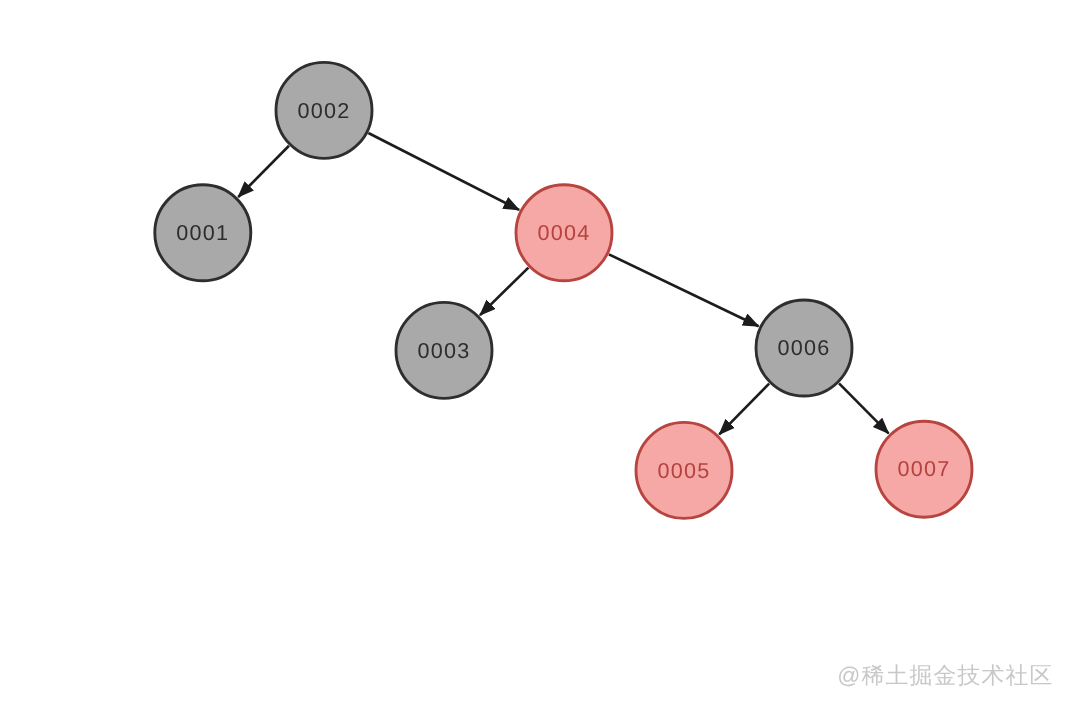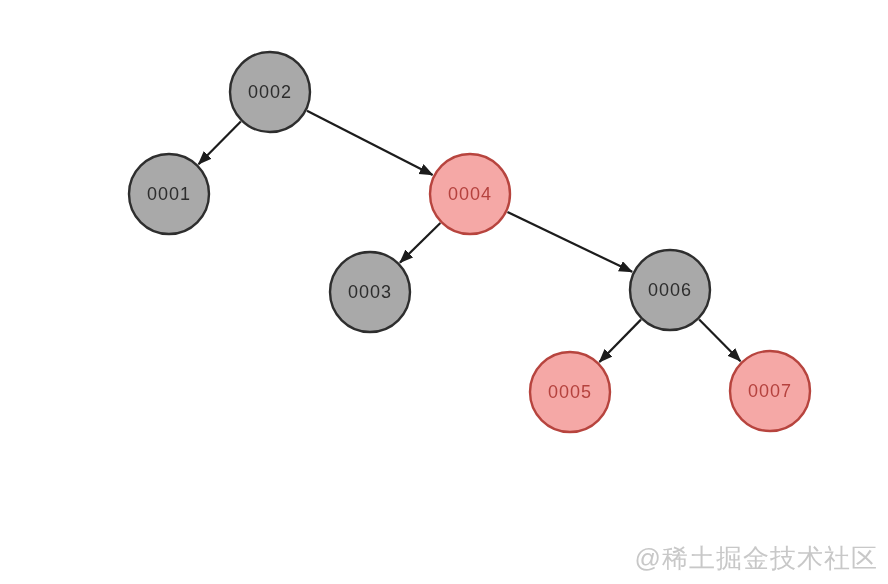--- a/index.html
+++ b/index.html
@@ -24,21 +24,21 @@
   .node-label {
     font-family: "Liberation Sans", sans-serif;
     font-size: 18px;
     letter-spacing: 1px;
     font-weight: 400;
   }
   .watermark {
     position: absolute;
     right: 10px;
     bottom: 8px;
-    font-size: 26px;
+    font-size: 19px;
     letter-spacing: 1px;
     color: #c8c8c8;
     font-family: "Liberation Sans", sans-serif;
     user-select: none;
   }
 </style>
 </head>
 <body>
 
 <div class="stage">

